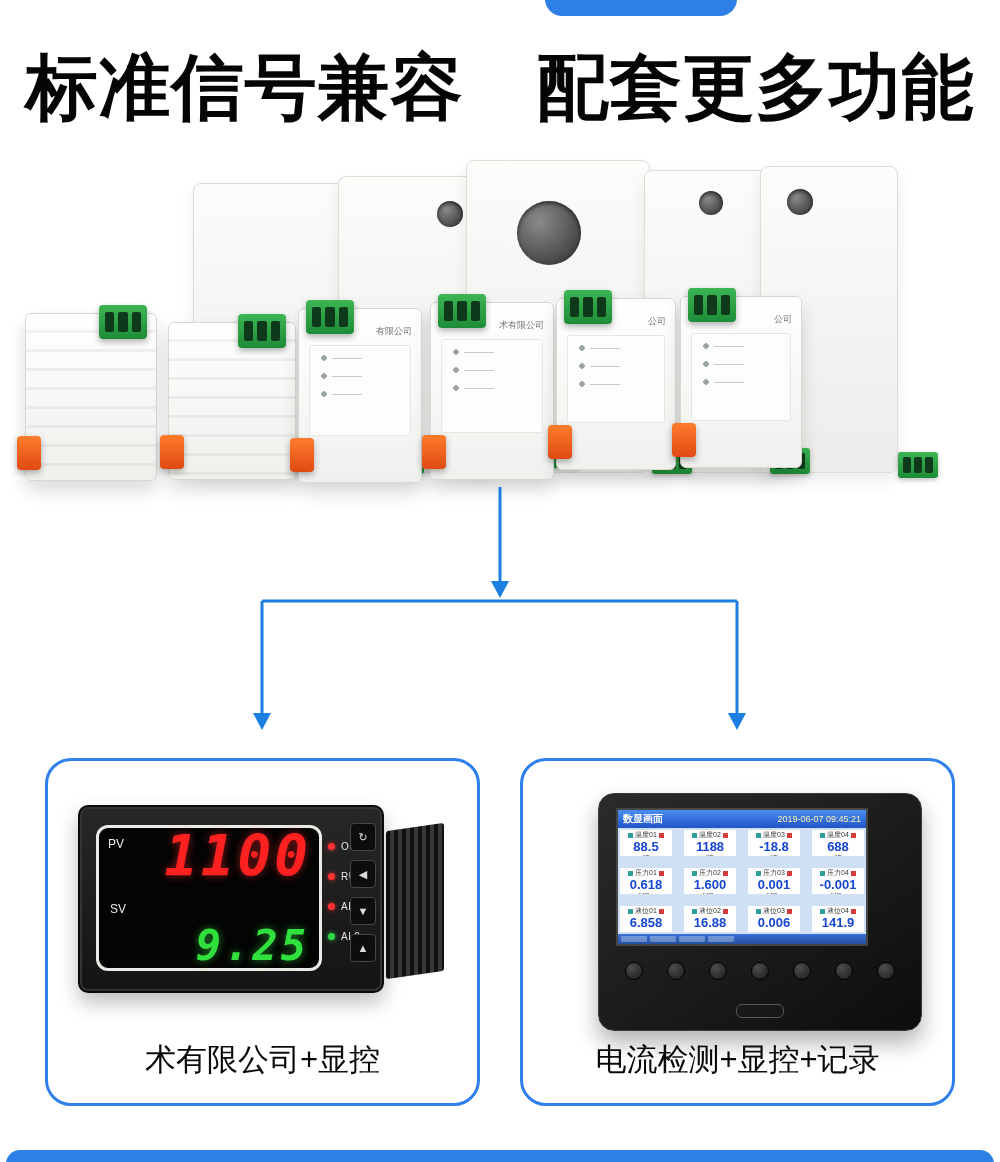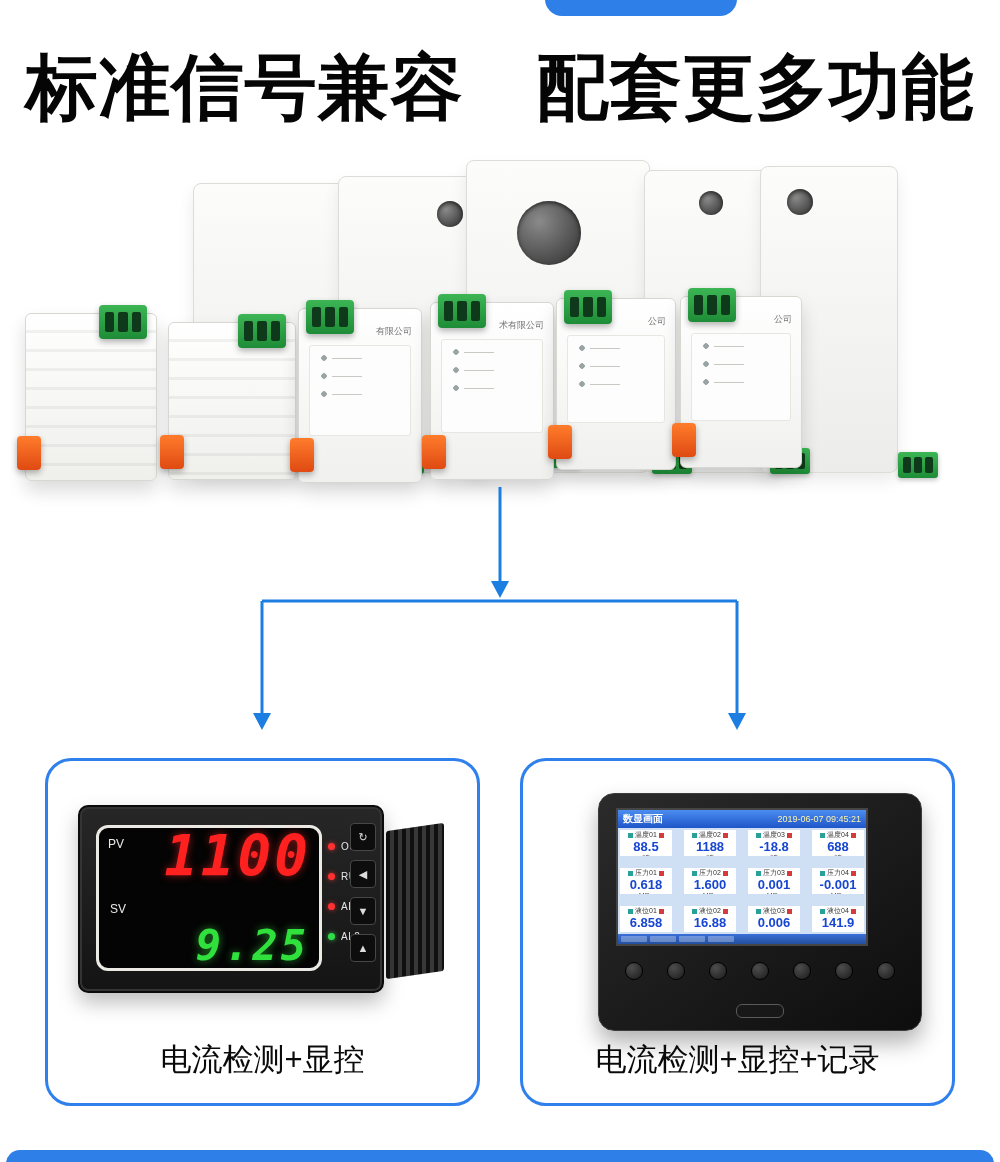--- a/index.html
+++ b/index.html
@@ -284,21 +284,21 @@
           <span class="ind-label">AL2</span>
         </div>
       </div>
       <div class="btn-col">
         <div class="m-btn">↻</div>
         <div class="m-btn">◀</div>
         <div class="m-btn">▼</div>
         <div class="m-btn">▲</div>
       </div>
     </div>
-    <div class="caption">电流检测+显控</div>
+    <div class="caption">术有限公司+显控</div>
   </div>
 
   <div class="card card-right">
     <div class="recorder">
       <div class="rec-body">
         <div class="rec-screen">
           <div class="rec-header">
             <span class="rec-title">数显画面</span>
             <span class="rec-time">2019-06-07 09:45:21</span>
           </div>

